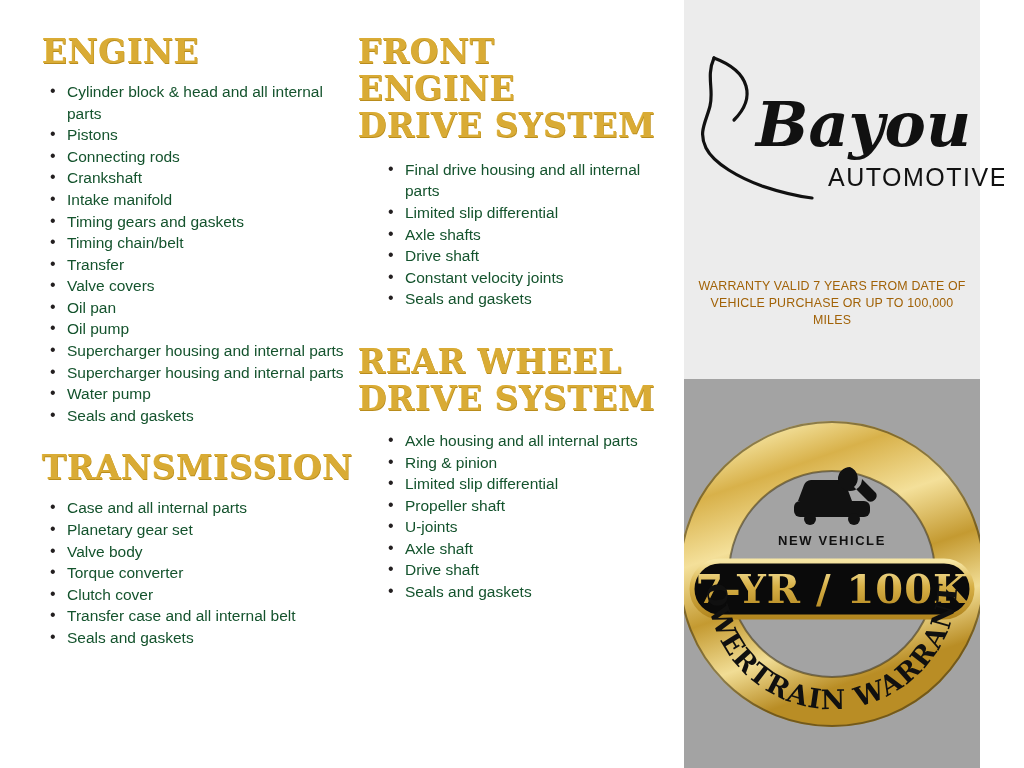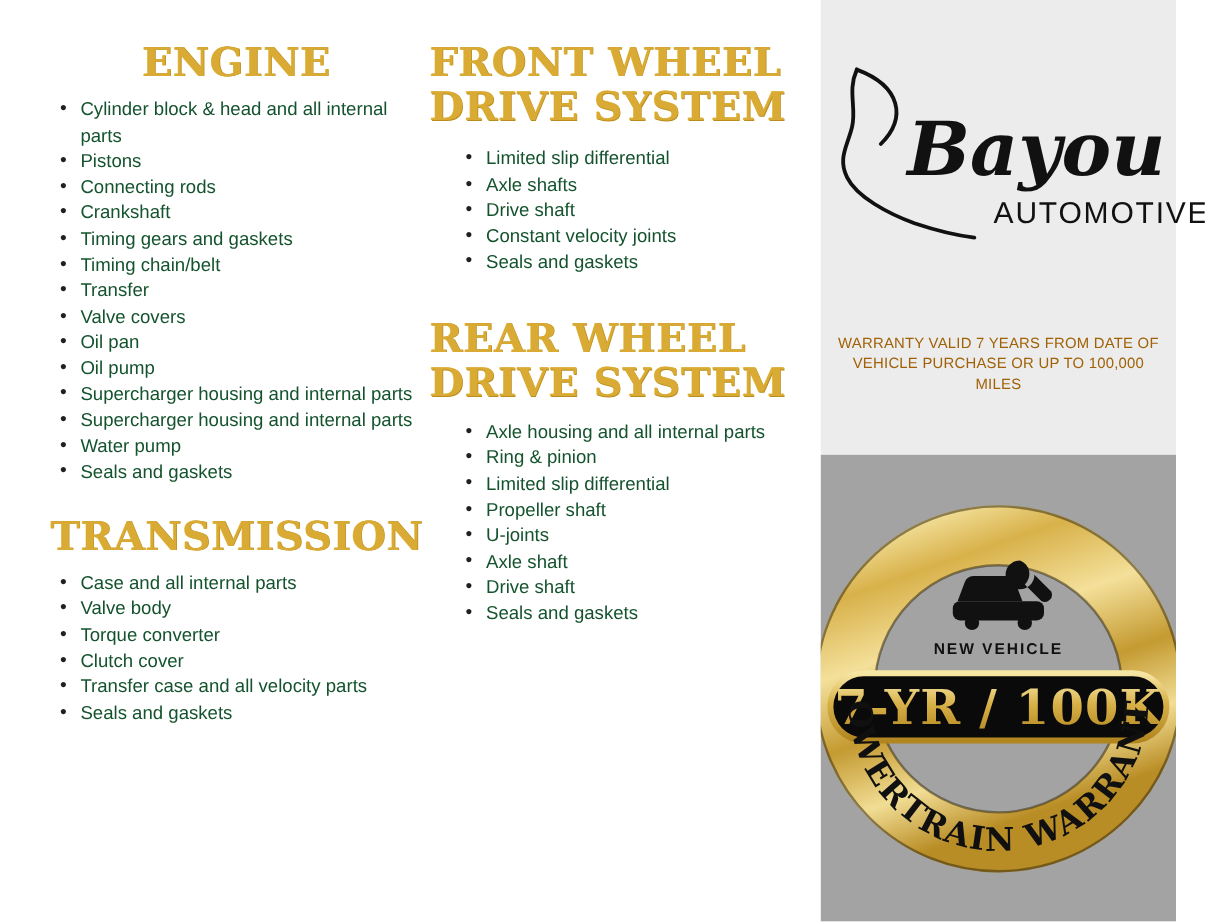--- a/index.html
+++ b/index.html
@@ -33,21 +33,21 @@
     font-family: "DejaVu Serif", serif;
     font-weight: bold;
     color: #d9ab35;
     font-size: 33px;
     line-height: 1.12;
     letter-spacing: 0.5px;
     text-shadow:
       0.5px 0.5px 0 #b98c1c,
       -0.4px 0 0 #f0cf6a;
   }
-  .sec-title.center { text-align: center; }
+  .sec-title.center { text-align: left; }
 
   ul.items {
     list-style: none;
     margin-top: 10px;
   }
   ul.items li {
     position: relative;
     padding-left: 25px;
     font-size: 15.5px;
     line-height: 21.6px;
@@ -121,56 +121,59 @@
 
       <div style="height:34px"></div>
 
       <div class="sec-title center">ENGINE</div>
 
       <ul class="items">
         <li>Cylinder block &amp; head and all internal parts</li>
         <li>Pistons</li>
         <li>Connecting rods</li>
         <li>Crankshaft</li>
+        <li>Intake manifold</li>
         <li>Timing gears and gaskets</li>
         <li>Timing chain/belt</li>
         <li>Transfer</li>
         <li>Valve covers</li>
         <li>Oil pan</li>
         <li>Oil pump</li>
         <li>Supercharger housing and internal parts</li>
         <li>Supercharger housing and internal parts</li>
         <li>Water pump</li>
         <li>Seals and gaskets</li>
       </ul>
 
       <div class="gap-24"></div>
 
       <div class="sec-title center">TRANSMISSION</div>
 
       <ul class="items">
         <li>Case and all internal parts</li>
+        <li>Planetary gear set</li>
         <li>Valve body</li>
         <li>Torque converter</li>
         <li>Clutch cover</li>
-        <li>Transfer case and all velocity parts</li>
+        <li>Transfer case and all internal belt</li>
         <li>Seals and gaskets</li>
       </ul>
     </div>
 
     <div class="col col-right">
 
       <div style="height:34px"></div>
 
       <div class="sec-title">
-        <div>FRONT WHEEL</div>
+        <div>FRONT ENGINE</div>
         <div>DRIVE SYSTEM</div>
       </div>
 
       <ul class="items" style="margin-left:22px;margin-top:14px;">
+        <li>Final drive housing and all internal parts</li>
         <li>Limited slip differential</li>
         <li>Axle shafts</li>
         <li>Drive shaft</li>
         <li>Constant velocity joints</li>
         <li>Seals and gaskets</li>
       </ul>
 
       <div style="height:34px"></div>
 
       <div class="sec-title">

